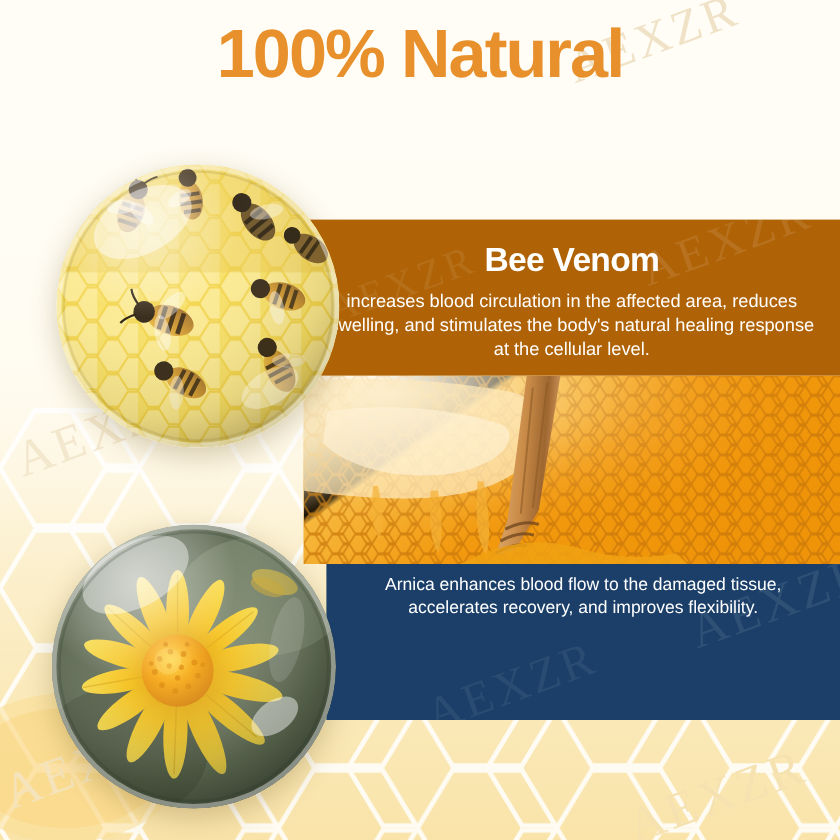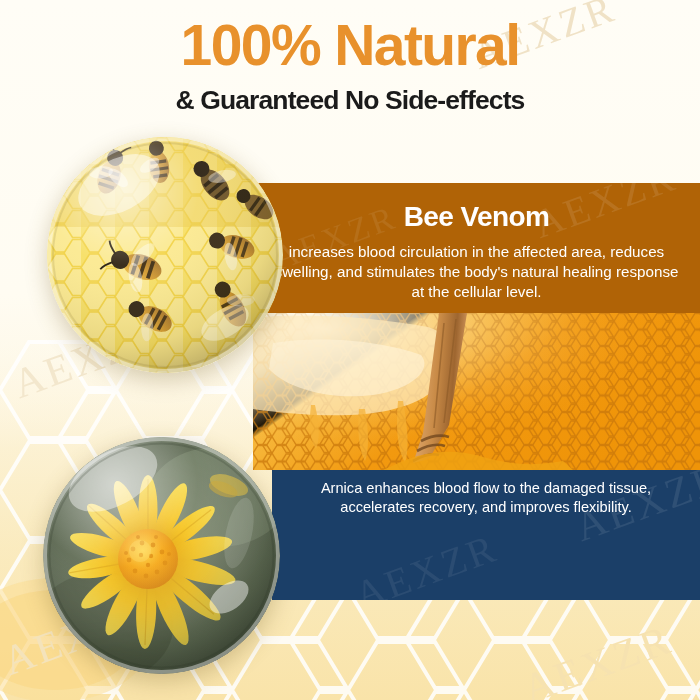--- a/index.html
+++ b/index.html
@@ -105,21 +105,20 @@
 
   <div class="wm" style="left:470px; top:8px; font-size:40px; color:#f0e2c6; transform:rotate(-20deg);">AEXZR</div>
   <div class="wm" style="left:10px; top:335px; font-size:42px; color:#f3e7cd; transform:rotate(-20deg);">AEXZR</div>
   <div class="wm" style="left:540px; top:385px; font-size:42px; color:#f2e4c2; transform:rotate(-20deg);">AEXZR</div>
   <div class="wm" style="left:0px; top:612px; font-size:42px; color:#f4e3bb; transform:rotate(-20deg);">AEXZR</div>
   <div class="wm" style="left:520px; top:640px; font-size:42px; color:#f6e2b0; transform:rotate(-20deg);">AEXZR</div>
 </div>
 
 <div id="header">
   <div id="headline">100% Natural</div>
-  <div id="subheadline">&amp; Guaranteed No Side-effects</div>
 </div>
 
 <div id="honey-photo">
   <svg viewBox="0 0 447 157" preserveAspectRatio="none">
     <defs>
       <pattern id="combcells" width="19" height="16.5" patternUnits="userSpaceOnUse">
         <g fill="none" stroke="#c8760a" stroke-width="1.4" opacity=".75">
           <polygon points="4.8,0.6 14.2,0.6 19,8.2 14.2,15.9 4.8,15.9 0,8.2"></polygon>
           <polygon points="14.2,-7.6 23.6,-7.6 28.4,0 23.6,7.6 14.2,7.6 9.5,0"></polygon>
           <polygon points="14.2,8.9 23.6,8.9 28.4,16.5 23.6,24.1 14.2,24.1 9.5,16.5"></polygon>

